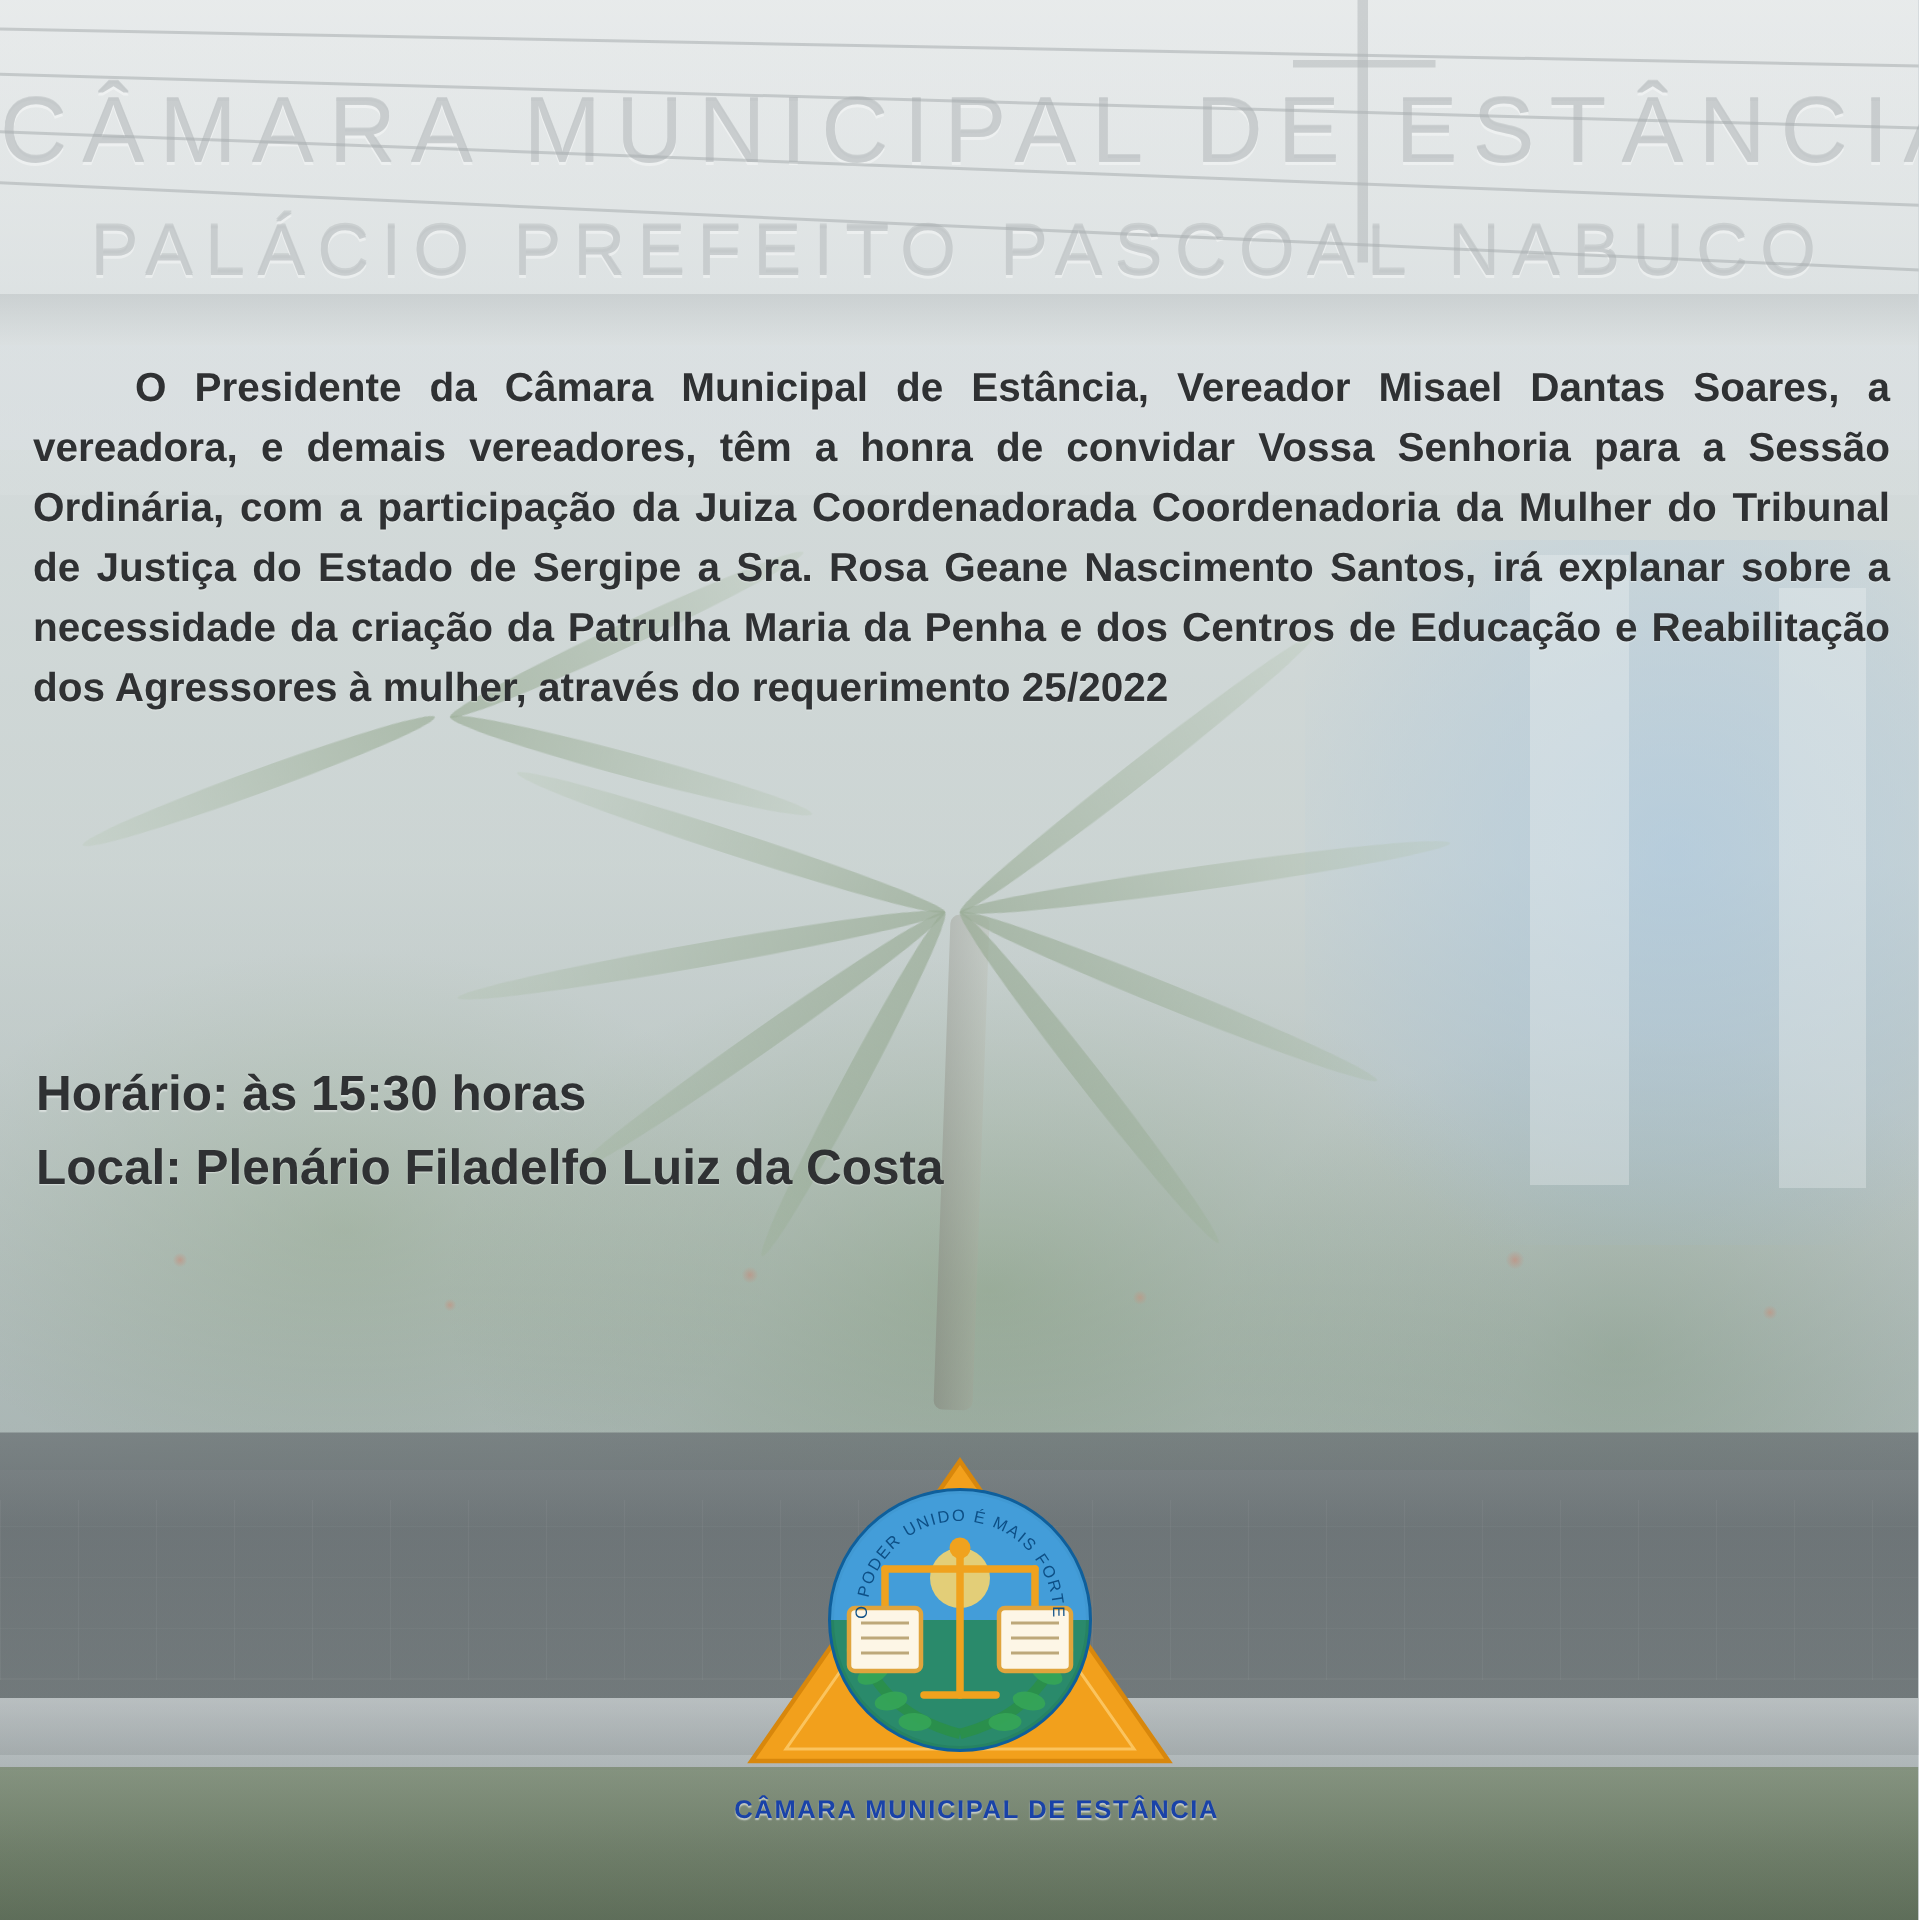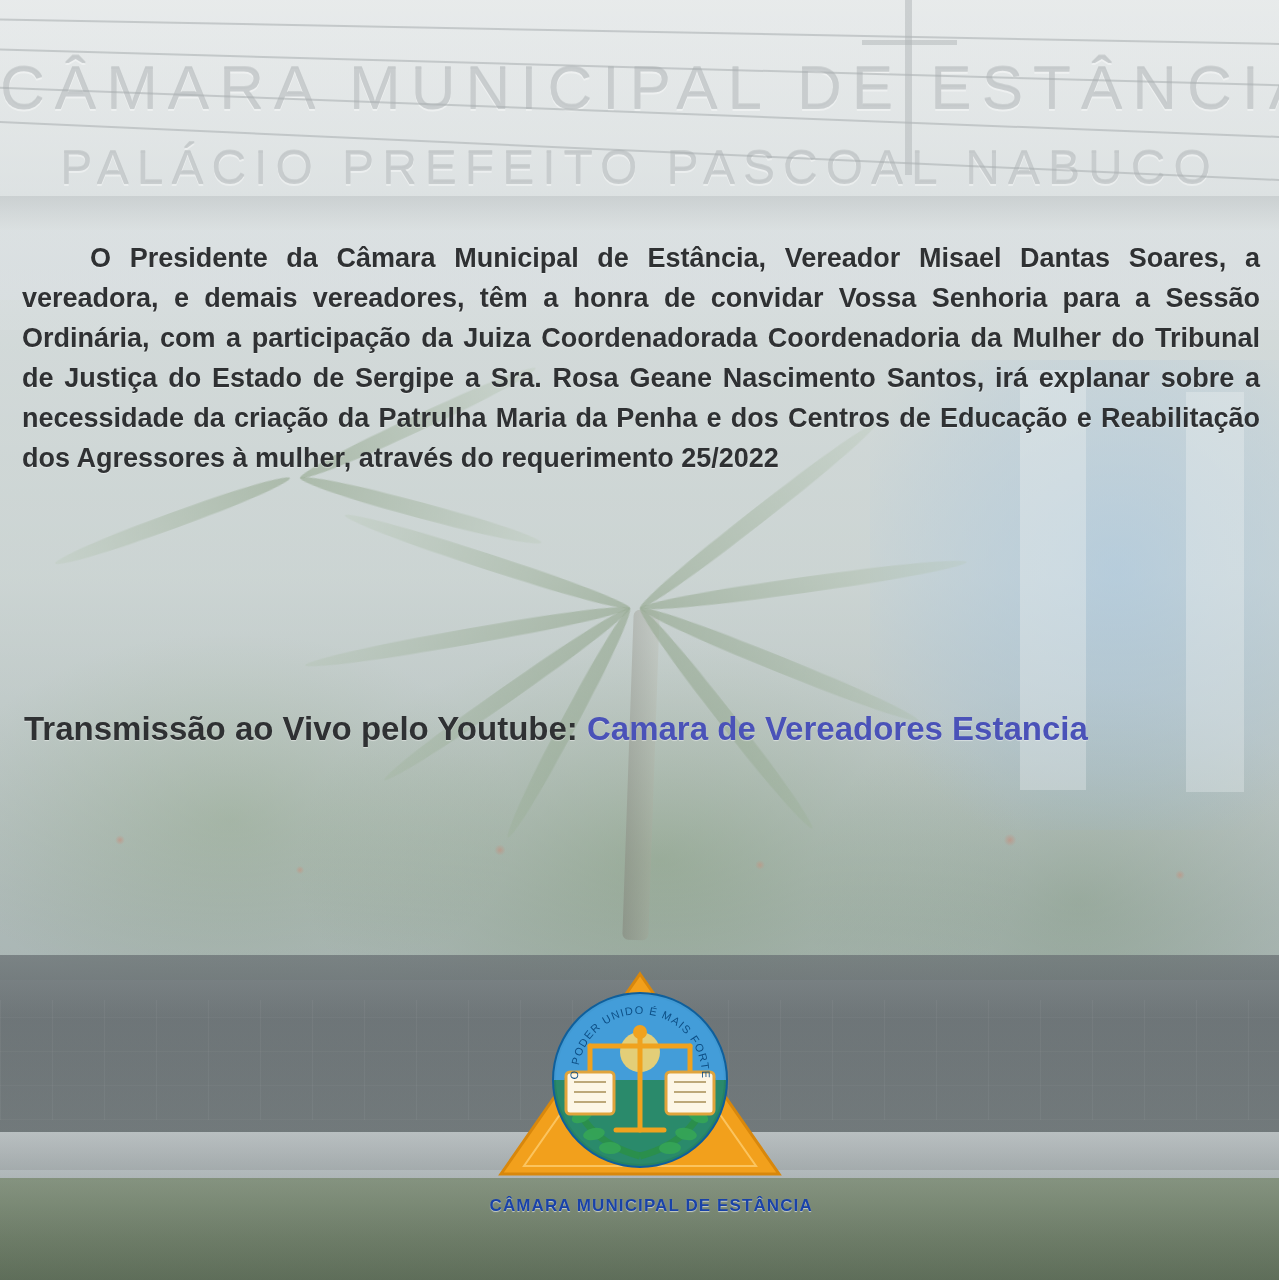--- a/index.html
+++ b/index.html
@@ -238,21 +238,22 @@
   <div class="bg-wall-grid"></div>
   <div class="bg-curb"></div>
   <div class="bg-grass"></div>
   <div class="bg-wash"></div>
 
   <div class="content">
 
     <p class="body-text"><span class="indent"></span><span>O Presidente da Câmara Municipal de Estância, Vereador Misael Dantas Soares, a vereadora, e demais vereadores, têm a honra de convidar Vossa  Senhoria para a Sessão Ordinária, com a participação da Juiza Coordenadorada Coordenadoria da Mulher do Tribunal de Justiça do Estado de Sergipe a Sra. Rosa Geane Nascimento Santos, irá  explanar sobre a necessidade da criação da Patrulha Maria da Penha e dos Centros de Educação e Reabilitação dos Agressores à mulher, através do  requerimento 25/2022</span></p>
 
     <div class="details">
-      <div><span>Transmissão ao Vivo pelo Youtube: </span><span class="yt-link">Camara de Vereadores Estancia</span></div>
+      <div>Horário: às 15:30 horas</div>
+      <div>Local: Plenário Filadelfo Luiz da Costa</div>
     </div>
 
     <div class="logo-wrap">
       <svg width="300" height="230" viewBox="0 0 300 230">
 
         <polygon points="150,14 289,214 11,214" fill="#f2a01c" stroke="#d8870c" stroke-width="3"></polygon>
         <polygon points="150,40 266,206 34,206" fill="none" stroke="#ffd37a" stroke-width="2" opacity=".7"></polygon>
 
         <circle cx="150" cy="120" r="86" fill="#1d7cc0"></circle>
         <circle cx="150" cy="120" r="86" fill="none" stroke="#0f5f9b" stroke-width="4"></circle>

